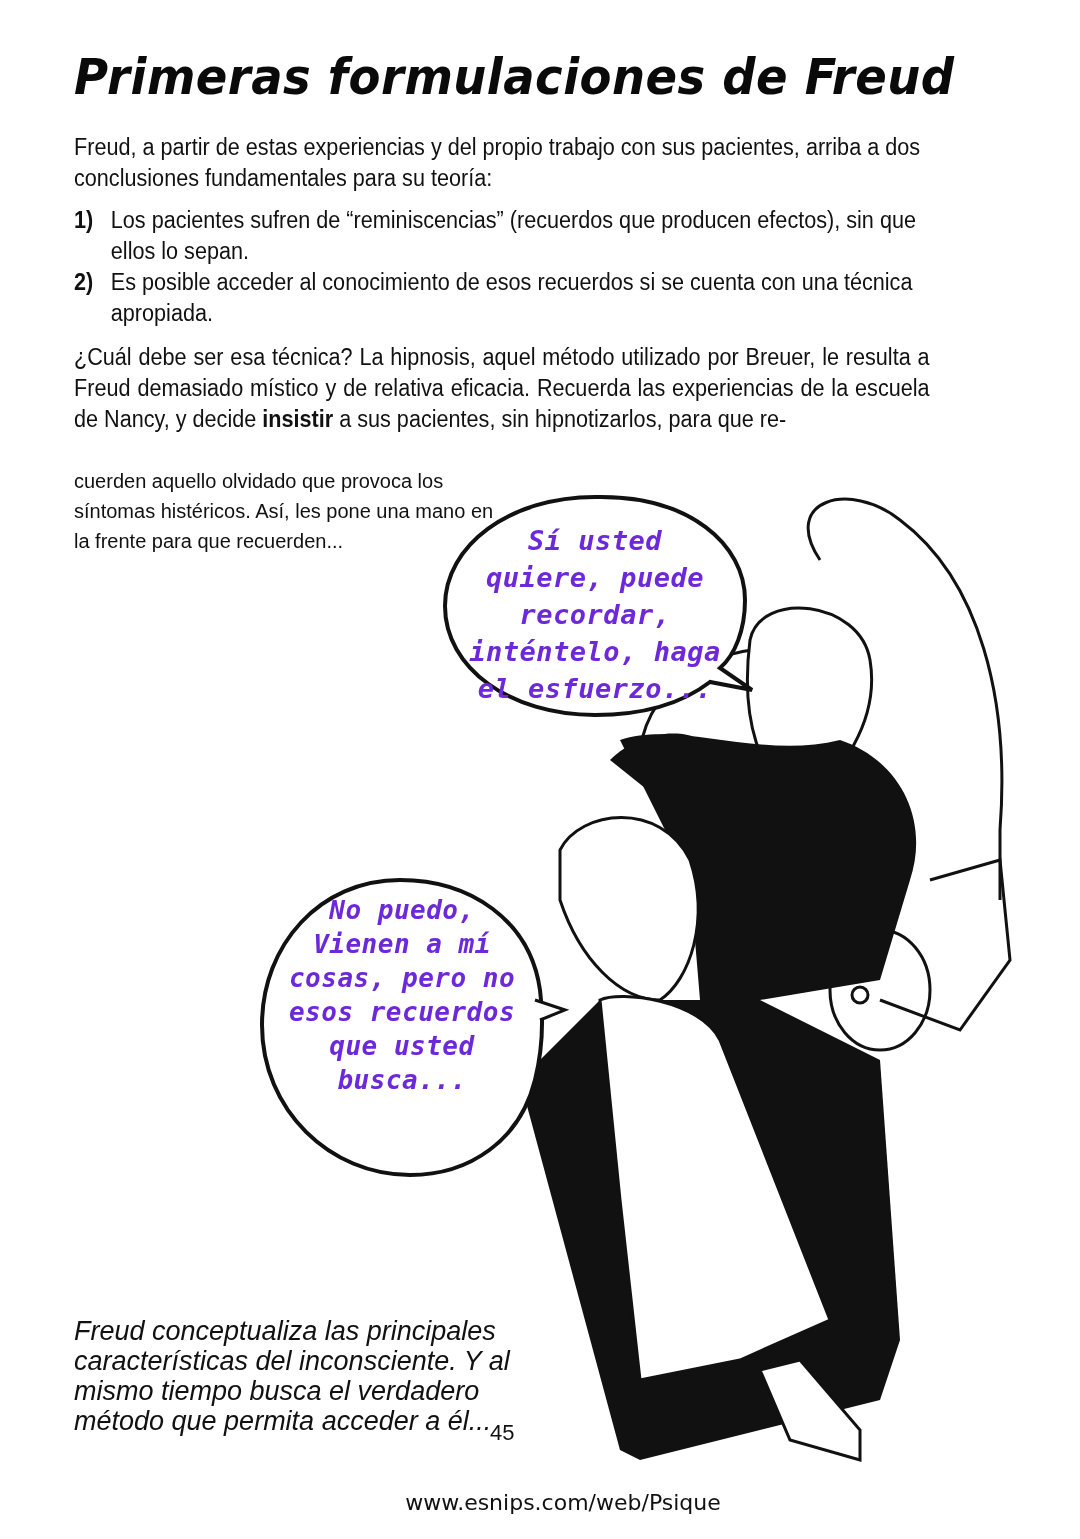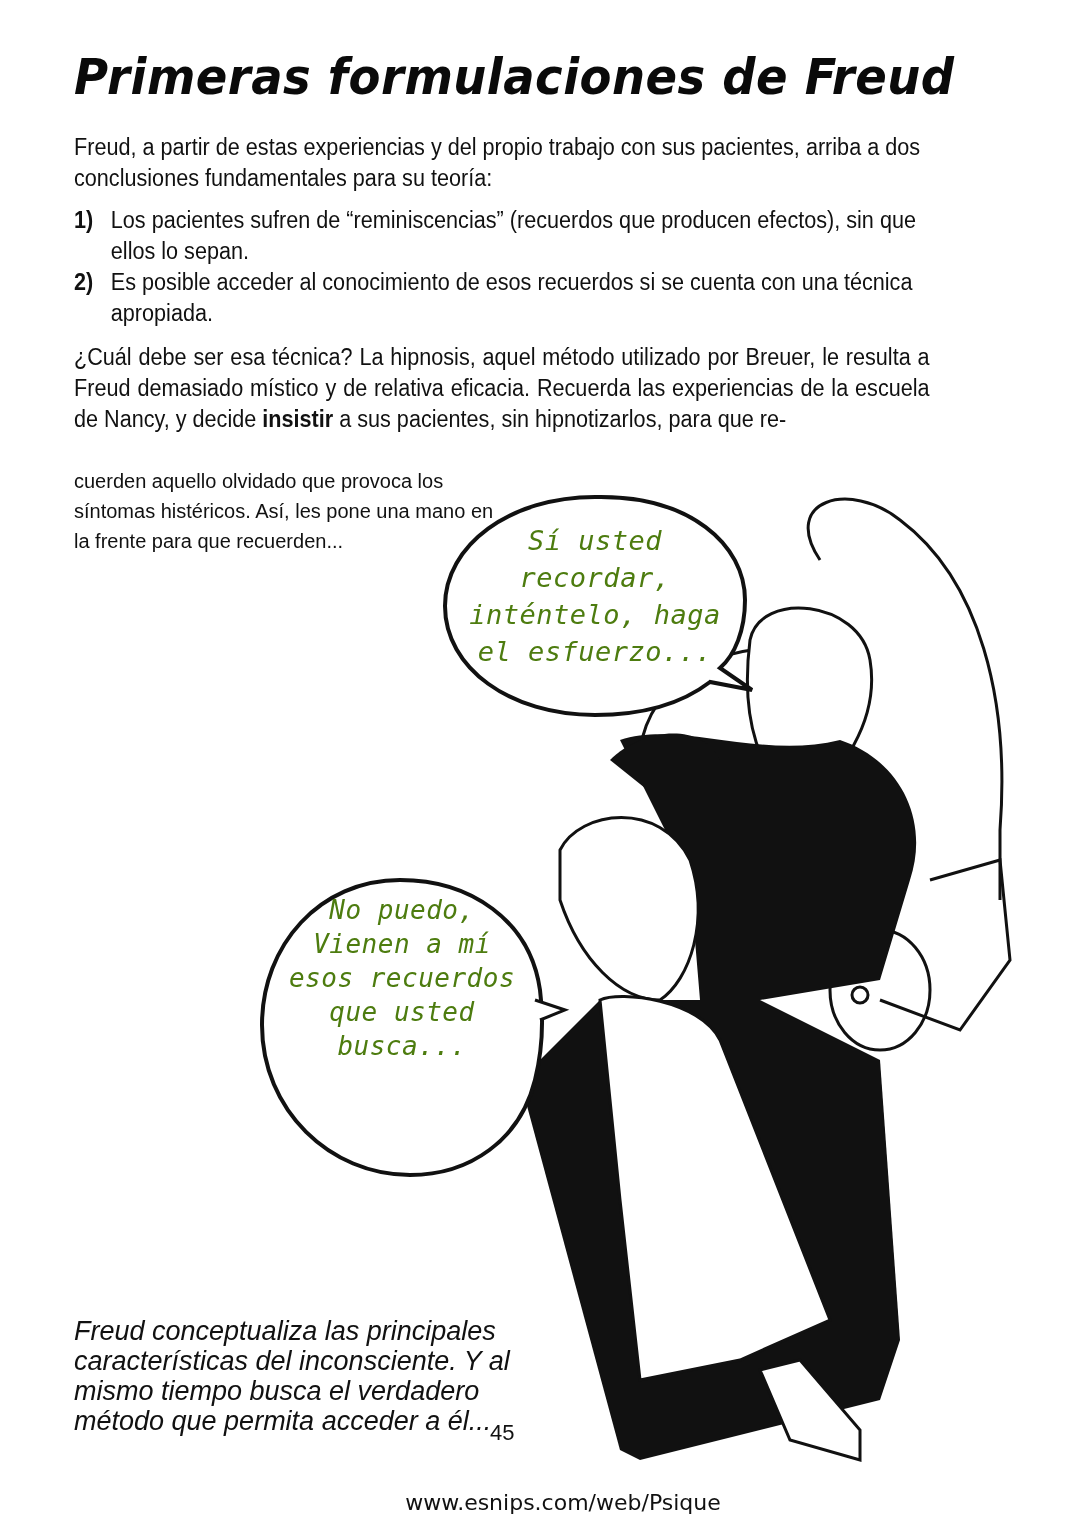--- a/index.html
+++ b/index.html
@@ -18,22 +18,22 @@
   .list-txt { flex: 1; }
   .para2 { position: absolute; left: 74px; top: 342px; width: 930px; text-align: justify; }
   .para2 b { font-weight: bold; }
   .para3 { position: absolute; left: 74px; top: 466px; width: 420px; font-size: 20px; line-height: 30px; }
   .para4 { position: absolute; left: 74px; top: 1316px; width: 470px; font-size: 27px; line-height: 30px; font-style: italic; }
   .page-num { position: absolute; left: 490px; top: 1420px; font-size: 22px; }
   .footer-url { position: absolute; left: 16px; right: 0; top: 1490px; text-align: center; font-family: "DejaVu Sans", sans-serif; font-size: 22px; padding-left: 30px; }
   .illustration { position: absolute; left: 0; top: 0; width: 1080px; height: 1539px; pointer-events: none; }
   .bubble-text {
     position: absolute; text-align: center;
-    font-family: "DejaVu Sans Mono", monospace; font-style: italic; font-weight: normal;
-    color: #4d7c0f; letter-spacing: 0.5px;
+    font-family: "DejaVu Sans Mono", monospace; font-style: italic; font-weight: bold;
+    color: #6d28d9; letter-spacing: 0.5px;
   }
   .bubble1 { left: 445px; top: 522px; width: 300px; font-size: 27px; line-height: 37px; }
   .bubble2 { left: 262px; top: 893px; width: 280px; font-size: 26px; line-height: 34px; }
 </style>
 </head>
 <body>
 
 <h1 class="title">Primeras formulaciones de Freud</h1>
 
 <div class="intro body-text">Freud, a partir de estas experiencias y del propio trabajo con sus pacientes, arriba a dos conclusiones fundamentales para su teoría:</div>
@@ -87,28 +87,30 @@
   </g>
 
   <g fill="#fff" stroke="#111" stroke-width="4">
     <path d="M 400 880 C 470 880, 530 920, 540 990 C 545 1030, 540 1060, 535 1080 C 520 1140, 470 1175, 410 1175 C 330 1175, 262 1110, 262 1025 C 262 945, 320 880, 400 880 Z"></path>
     <path d="M 535 1000 L 565 1010 L 540 1020" stroke-width="3"></path>
   </g>
 </svg>
 
 <div class="bubble-text bubble1">
   <div>Sí usted</div>
+  <div>quiere, puede</div>
   <div>recordar,</div>
   <div>inténtelo, haga</div>
   <div>el esfuerzo...</div>
 </div>
 
 <div class="bubble-text bubble2">
   <div>No puedo,</div>
   <div>Vienen a mí</div>
+  <div>cosas, pero no</div>
   <div>esos recuerdos</div>
   <div>que usted</div>
   <div>busca...</div>
 </div>
 
 <div class="para4">Freud conceptualiza las principales características del inconsciente. Y al mismo tiempo busca el verdadero método que permita acceder a él...</div>
 
 <div class="page-num">45</div>
 
 <div class="footer-url">www.esnips.com/web/Psique</div>

